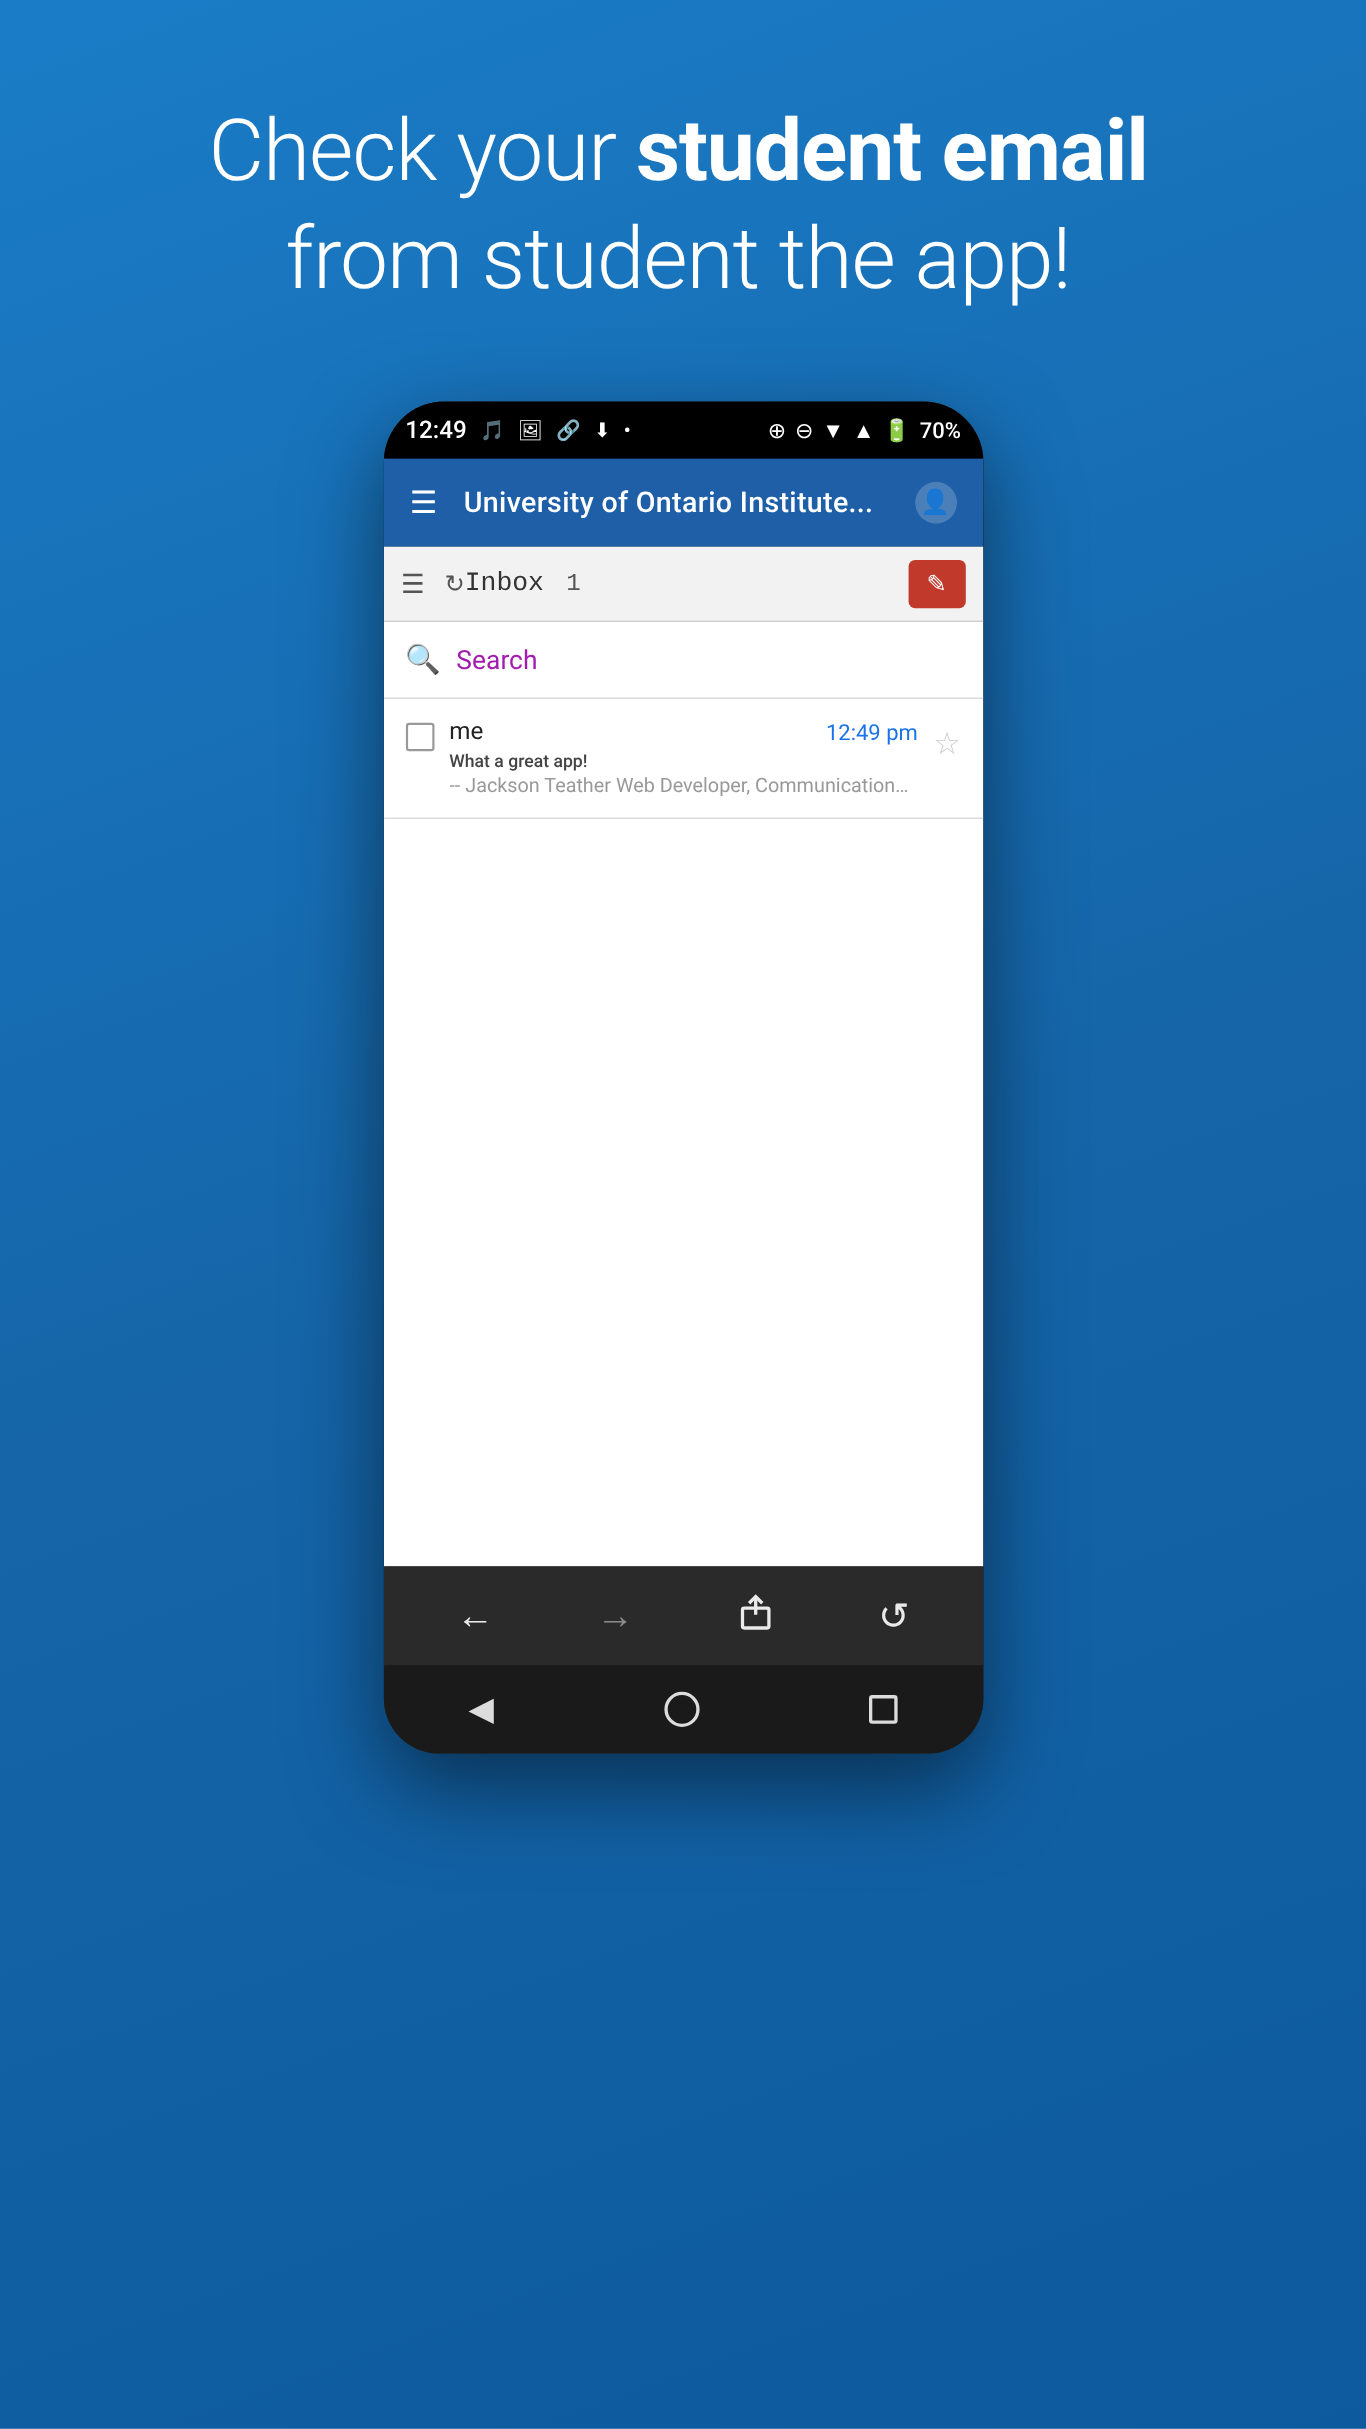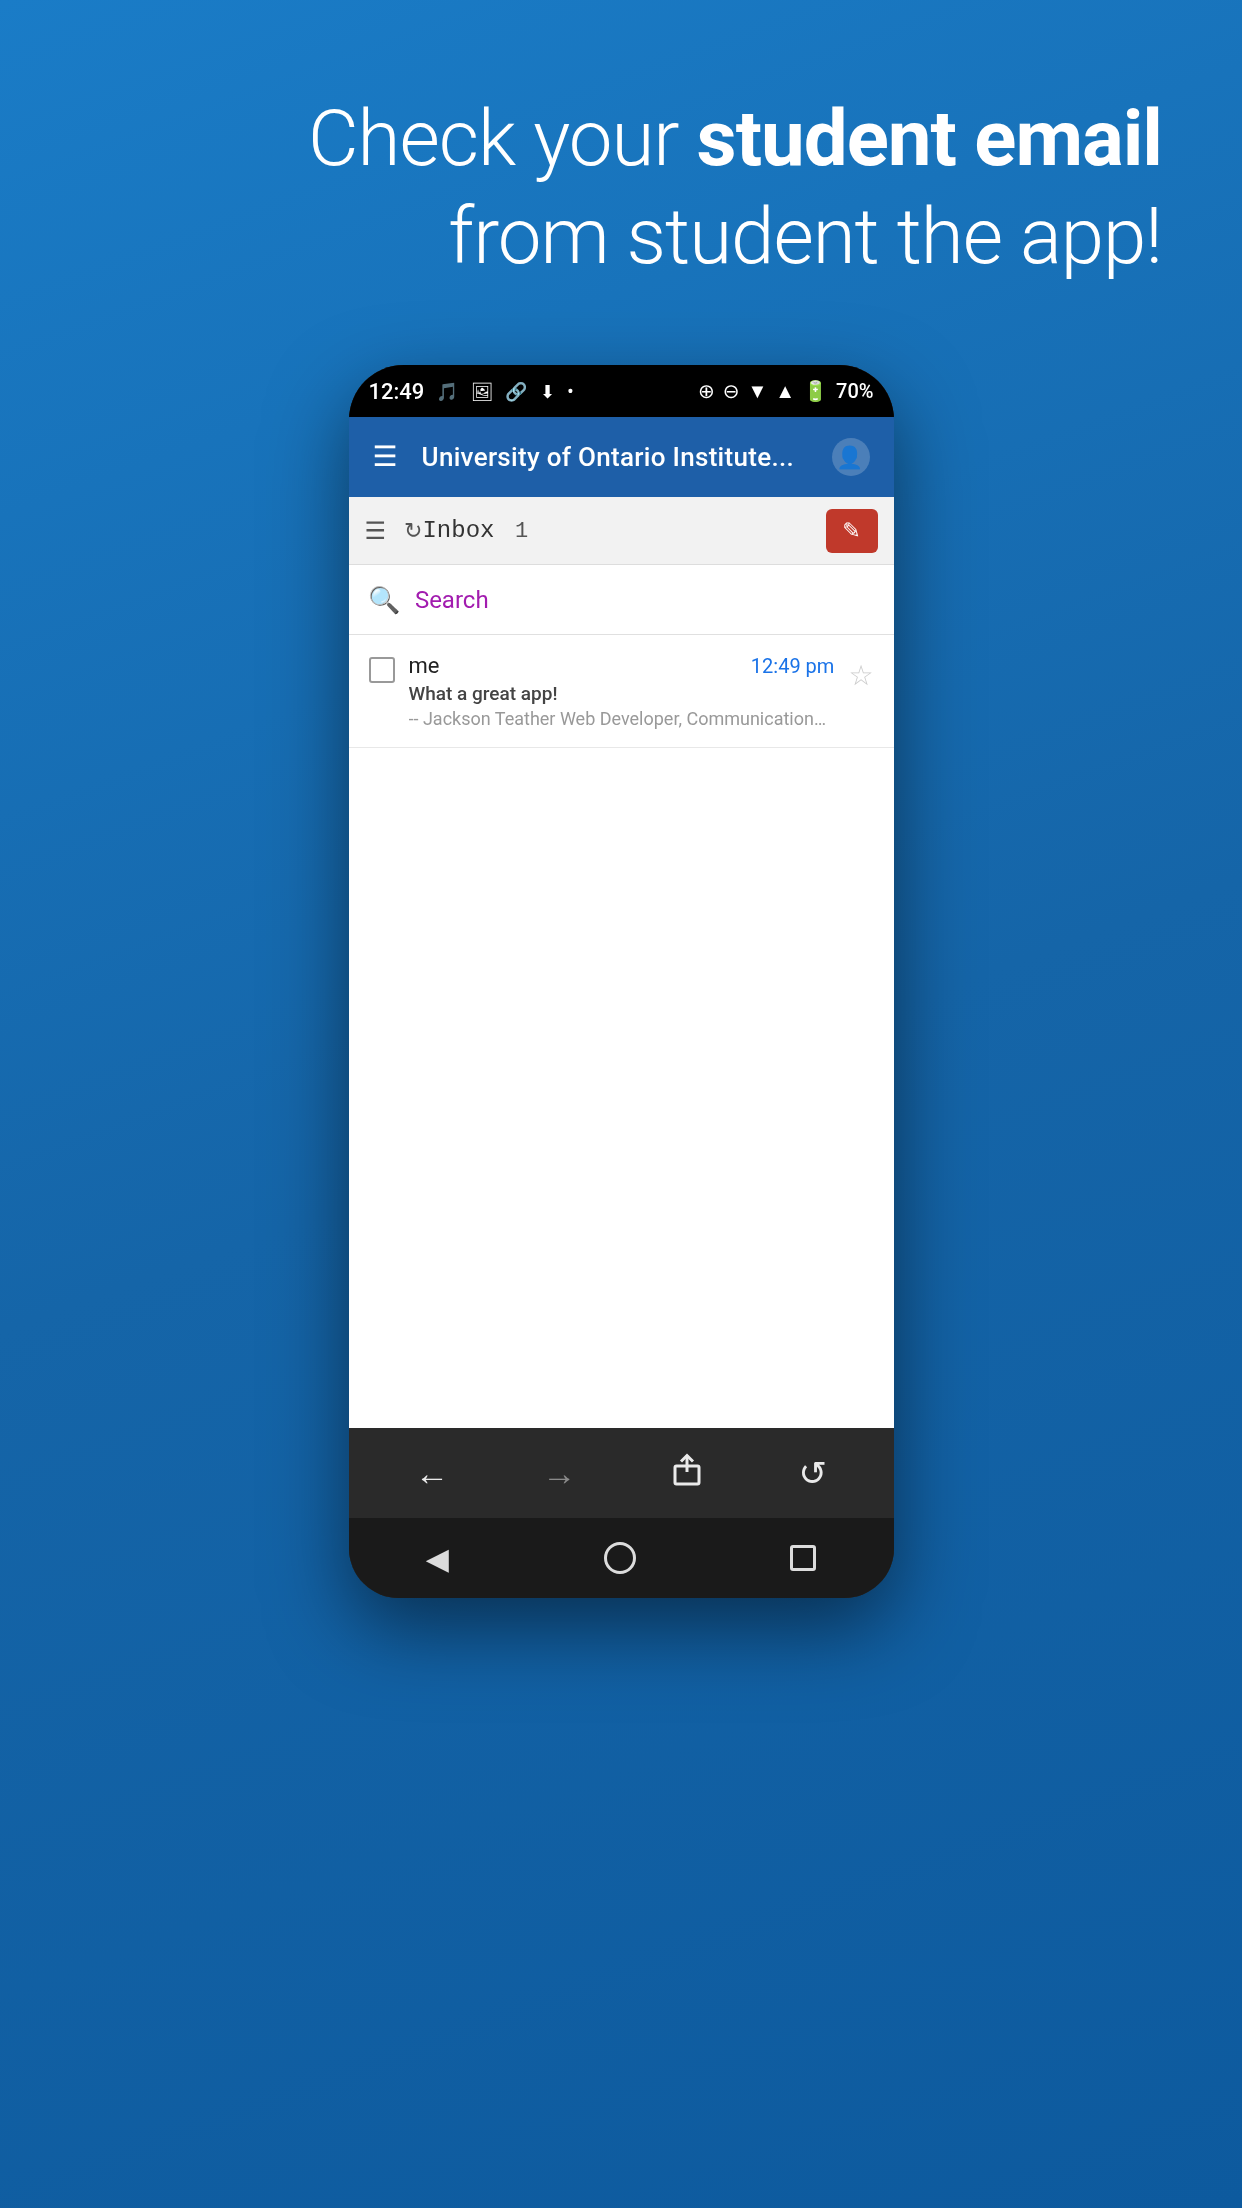--- a/index.html
+++ b/index.html
@@ -8,21 +8,21 @@
       width: 1242px;
       height: 2208px;
       background: linear-gradient(160deg, #1a7cc7 0%, #1565a8 50%, #0d5a9e 100%);
       font-family: 'Roboto', Arial, sans-serif;
       overflow: hidden;
       position: relative;
     }
 
     
     .promo-text {
-      text-align: right;
+      text-align: center;
       padding: 90px 80px 60px 71px;
       color: white;
     }
 
     .promo-text h1 {
       font-size: 78px;
       font-weight: 300;
       line-height: 1.25;
       letter-spacing: -1px;
     }
@@ -228,21 +228,21 @@
       color: #222;
     }
 
     .email-time {
       font-size: 20px;
       color: #1a73e8;
       margin-left: 16px;
     }
 
     .email-subject {
-      font-size: 19px;
+      font-size: 16px;
       color: #444;
       margin-bottom: 3px;
       font-weight: 500;
     }
 
     .email-preview {
       font-size: 18px;
       color: #999;
       white-space: nowrap;
       overflow: hidden;

